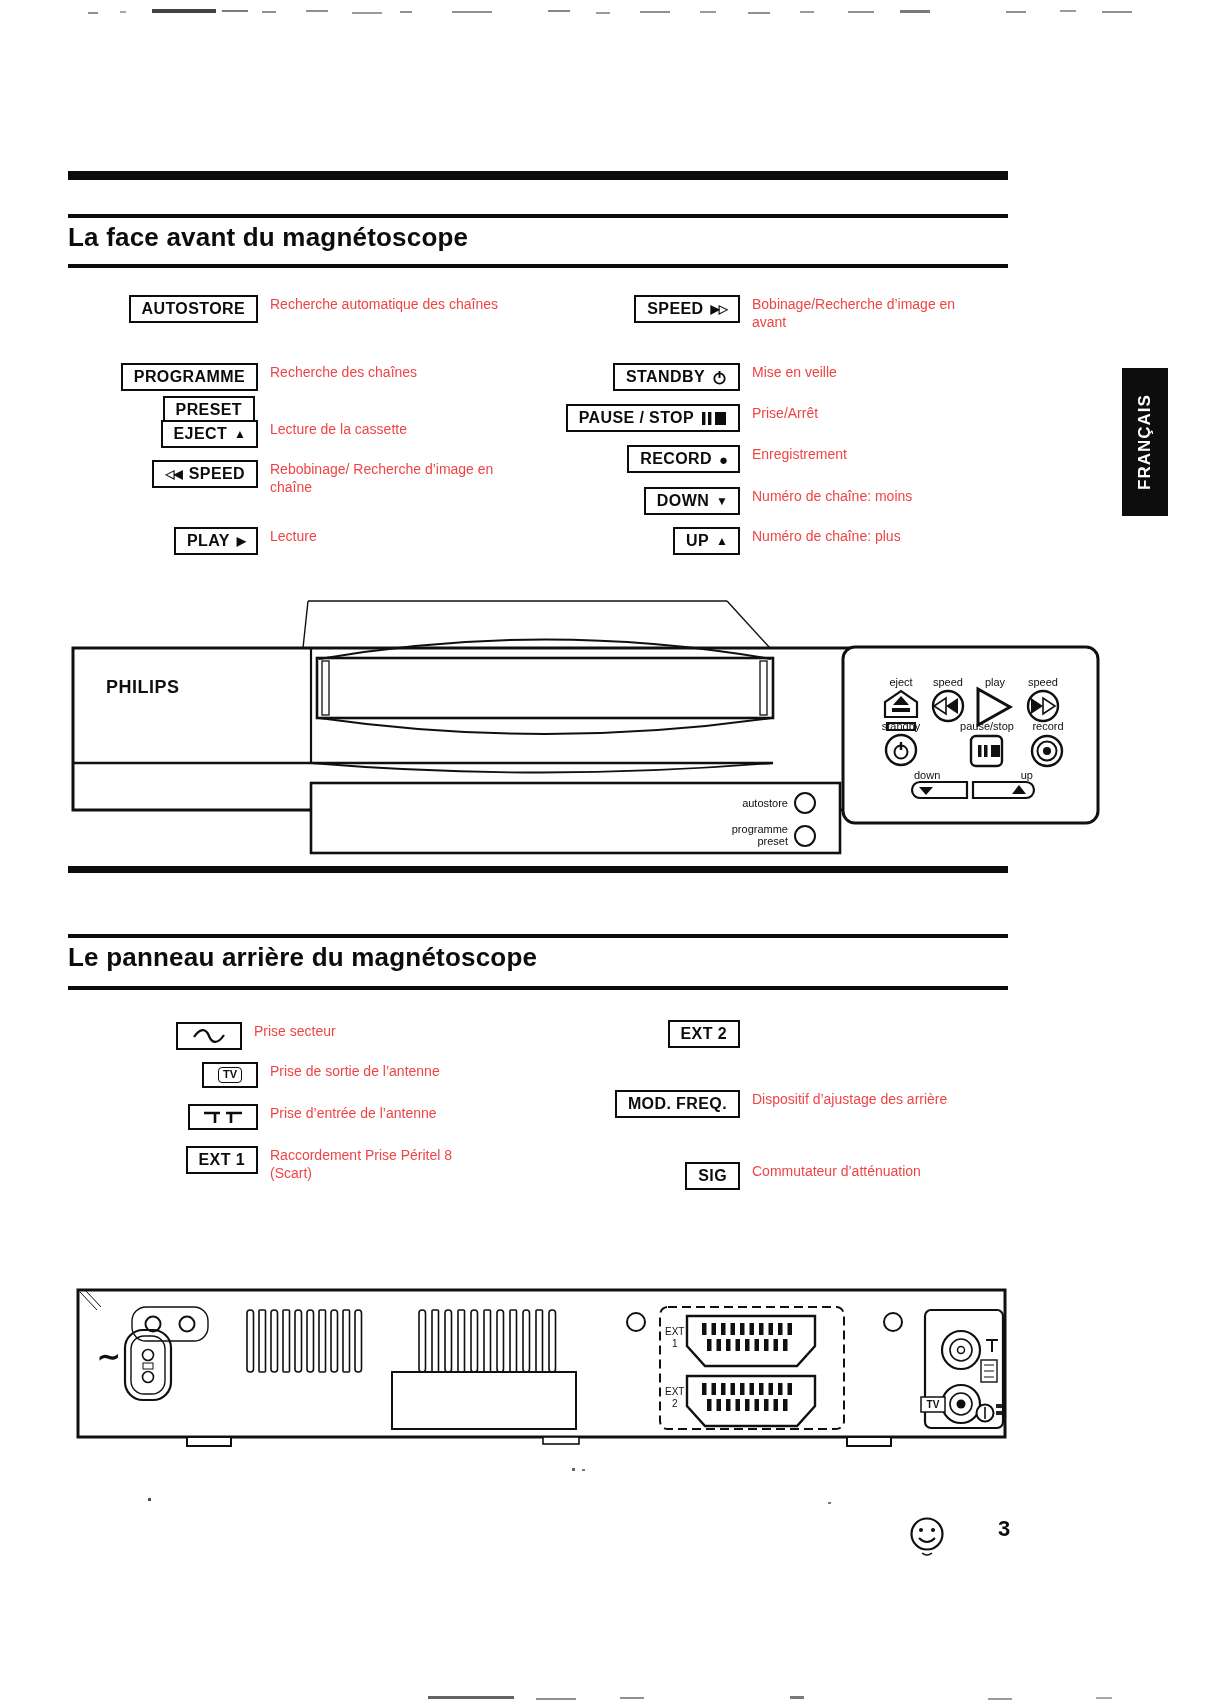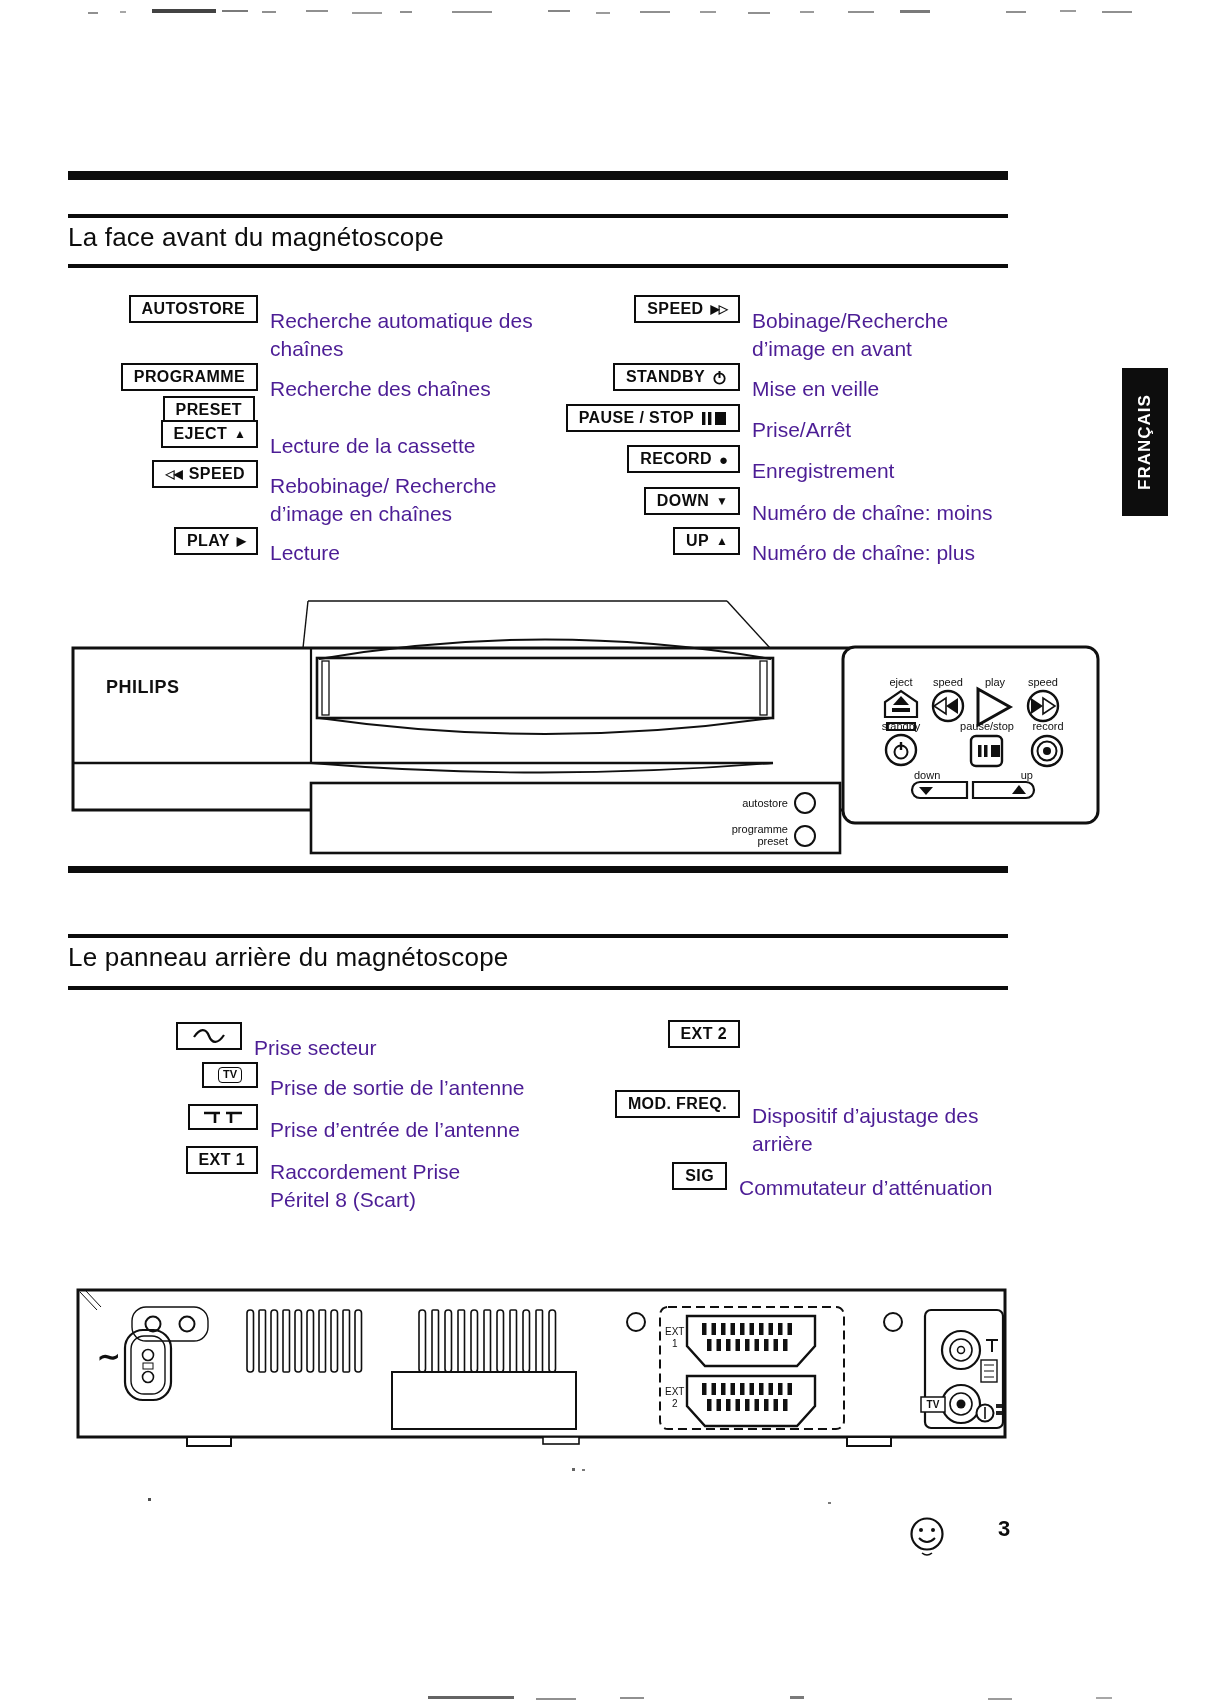--- a/index.html
+++ b/index.html
@@ -1,27 +1,27 @@
 <!DOCTYPE html>
 <html><head>
 <meta charset="utf-8">
 <style>
   html,body{margin:0;padding:0;background:#e8e8e8;}
   #page{position:relative;width:1221px;height:1706px;background:#ffffff;overflow:hidden;
         font-family:"Liberation Sans",sans-serif;color:#101010;}
   .rule{position:absolute;background:#0c0c0c;}
   .art{position:absolute;background:#222;}
-  .sect-title{position:absolute;font-weight:normal;font-size:26px;letter-spacing:.2px;color:#0c0c0c;white-space:nowrap;}
+  .sect-title{position:absolute;font-weight:bold;font-size:26px;letter-spacing:.2px;color:#0c0c0c;white-space:nowrap;}
   .row{position:absolute;display:flex;gap:12px;align-items:flex-start;}
   .bcol{display:flex;flex-direction:column;align-items:flex-end;gap:5px;flex:0 0 auto;width:192px;}
   .lbox{border:2.5px solid #0c0c0c;background:#fff;display:flex;align-items:center;gap:7px;
         padding:2px 11px;font-weight:bold;font-size:16px;line-height:1.25;letter-spacing:.4px;
         color:#0c0c0c;white-space:nowrap;}
   .bi{font-size:12px;letter-spacing:-1px;line-height:1;}
-  .desc{font-size:21px;line-height:1.32;color:#4c1d95;margin-top:12px;}
+  .desc{font-size:14px;line-height:1.32;color:#ef4444;margin-top:0px;}
   .tab{position:absolute;left:1122px;top:368px;width:46px;height:148px;background:#0d0d0d;}
   .tab span{position:absolute;left:50%;top:50%;transform:translate(-50%,-50%) rotate(-90deg);
         color:#fff;font-weight:bold;font-size:17px;letter-spacing:1px;white-space:nowrap;}
   svg{position:absolute;overflow:visible;}
   svg text{font-family:"Liberation Sans",sans-serif;fill:#101010;}
   .footer-num{position:absolute;font-weight:bold;font-size:22px;color:#0c0c0c;}
 </style>
 </head>
 <body>
 
@@ -85,21 +85,21 @@
       </div>
     <div class="desc" style="width:280px">Lecture de la cassette</div>
   </div>
   <div class="row" style="left:66px;top:460px">
     <div class="bcol">
         <span class="lbox">
           <span class="bi">◁◀</span>
           <span>SPEED</span>
         </span>
       </div>
-    <div class="desc" style="width:235px">Rebobinage/ Recherche d’image en chaînes</div>
+    <div class="desc" style="width:235px">Rebobinage/ Recherche d’image en chaîne</div>
   </div>
   <div class="row" style="left:66px;top:527px">
     <div class="bcol">
         <span class="lbox">
           <span>PLAY</span>
           <span class="bi">▶</span>
         </span>
       </div>
     <div class="desc" style="width:280px">Lecture</div>
   </div>
@@ -283,21 +283,21 @@
       </div>
   </div>
   <div class="row" style="left:548px;top:1090px">
     <div class="bcol">
         <span class="lbox">
           <span>MOD. FREQ.</span>
         </span>
       </div>
     <div class="desc" style="width:250px">Dispositif d’ajustage des arrière</div>
   </div>
-  <div class="row" style="left:535px;top:1162px">
+  <div class="row" style="left:548px;top:1162px">
     <div class="bcol">
         <span class="lbox">
           <span>SIG</span>
         </span>
       </div>
     <div class="desc" style="width:280px;white-space:nowrap">Commutateur d’atténuation</div>
   </div>
 
   <svg style="left:75px;top:1280px" width="940" height="172" viewBox="0 0 940 172">
     <g fill="none" stroke="#101010">

